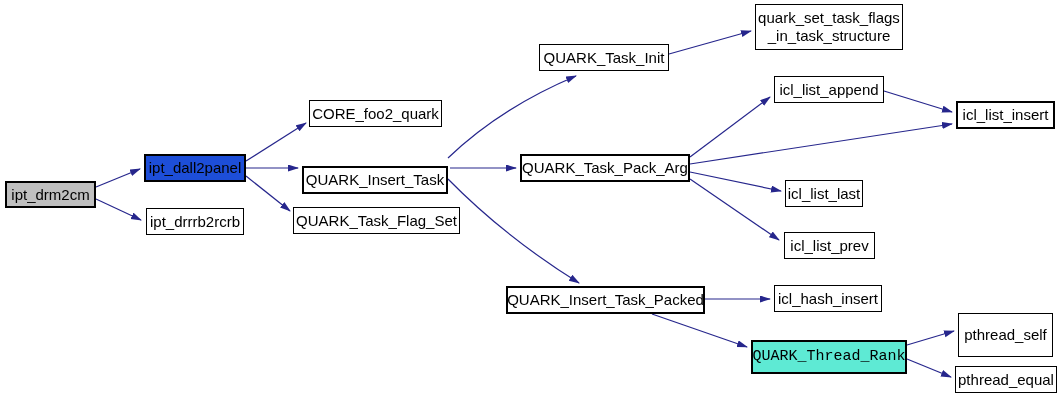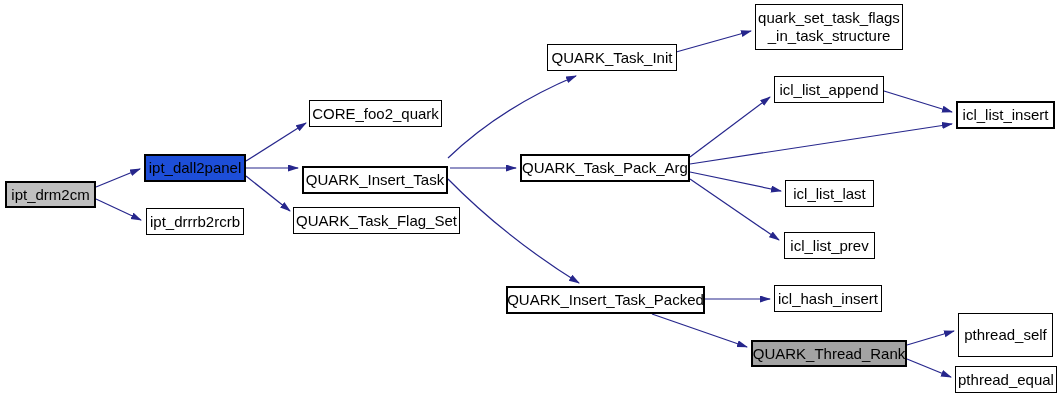--- a/index.html
+++ b/index.html
@@ -59,49 +59,49 @@
     </div>
     <div class="node" style="left: 309px; top: 100px; width: 133px; height: 27px; background: rgb(255, 255, 255); border-width: 1px; border-color: rgb(0, 0, 0);">
       <span>CORE_foo2_quark</span>
     </div>
     <div class="node" style="left: 302px; top: 154px; width: 146px; height: 28px; background: rgb(255, 255, 255); border-width: 2px; border-color: rgb(0, 0, 0); margin-top: 12px;">
       <span>QUARK_Insert_Task</span>
     </div>
     <div class="node" style="left: 293px; top: 207px; width: 167px; height: 27px; background: rgb(255, 255, 255); border-width: 1px; border-color: rgb(0, 0, 0);">
       <span>QUARK_Task_Flag_Set</span>
     </div>
-    <div class="node" style="left: 539px; top: 44px; width: 130px; height: 27px; background: rgb(255, 255, 255); border-width: 1px; border-color: rgb(0, 0, 0); margin-left: 8px;">
+    <div class="node" style="left: 539px; top: 44px; width: 130px; height: 27px; background: rgb(255, 255, 255); border-width: 1px; border-color: rgb(0, 0, 0);">
       <span>QUARK_Task_Init</span>
     </div>
     <div class="node" style="left: 755px; top: 4px; width: 148px; height: 46px; background: rgb(255, 255, 255); border-width: 1px; border-color: rgb(0, 0, 0);">
       <span>quark_set_task_flags</span>
       <span>_in_task_structure</span>
     </div>
     <div class="node" style="left: 520px; top: 154px; width: 170px; height: 28px; background: rgb(255, 255, 255); border-width: 2px; border-color: rgb(0, 0, 0);">
       <span>QUARK_Task_Pack_Arg</span>
     </div>
     <div class="node" style="left: 774px; top: 76px; width: 110px; height: 27px; background: rgb(255, 255, 255); border-width: 1px; border-color: rgb(0, 0, 0);">
       <span>icl_list_append</span>
     </div>
     <div class="node" style="left: 956px; top: 101px; width: 99px; height: 28px; background: rgb(255, 255, 255); border-width: 2px; border-color: rgb(0, 0, 0);">
       <span>icl_list_insert</span>
     </div>
-    <div class="node" style="left: 785px; top: 180px; width: 89px; height: 27px; background: rgb(255, 255, 255); border-width: 1px; border-color: rgb(0, 0, 0);">
+    <div class="node" style="left: 785px; top: 180px; width: 78px; height: 27px; background: rgb(255, 255, 255); border-width: 1px; border-color: rgb(0, 0, 0);">
       <span>icl_list_last</span>
     </div>
     <div class="node" style="left: 784px; top: 232px; width: 91px; height: 27px; background: rgb(255, 255, 255); border-width: 1px; border-color: rgb(0, 0, 0);">
       <span>icl_list_prev</span>
     </div>
     <div class="node" style="left: 506px; top: 286px; width: 199px; height: 28px; background: rgb(255, 255, 255); border-width: 2px; border-color: rgb(0, 0, 0);">
       <span>QUARK_Insert_Task_Packed</span>
     </div>
     <div class="node" style="left: 774px; top: 285px; width: 108px; height: 27px; background: rgb(255, 255, 255); border-width: 1px; border-color: rgb(0, 0, 0);">
       <span>icl_hash_insert</span>
     </div>
-    <div class="node" style="left: 751px; top: 340px; width: 156px; height: 27px; background: #a3a3a3; border-width: 2px; border-color: rgb(0, 0, 0);">
+    <div class="node" style="left: 751px; top: 340px; width: 156px; height: 34px; background: #5eead4; border-width: 2px; border-color: rgb(0, 0, 0); font-family: Liberation Mono, monospace;">
       <span>QUARK_Thread_Rank</span>
     </div>
     <div class="node" style="left: 958px; top: 313px; width: 95px; height: 44px; background: rgb(255, 255, 255); border-width: 1px; border-color: rgb(0, 0, 0);">
       <span>pthread_self</span>
     </div>
     <div class="node" style="left: 955px; top: 366px; width: 102px; height: 27px; background: rgb(255, 255, 255); border-width: 1px; border-color: rgb(0, 0, 0);">
       <span>pthread_equal</span>
     </div>
   </div>
 

